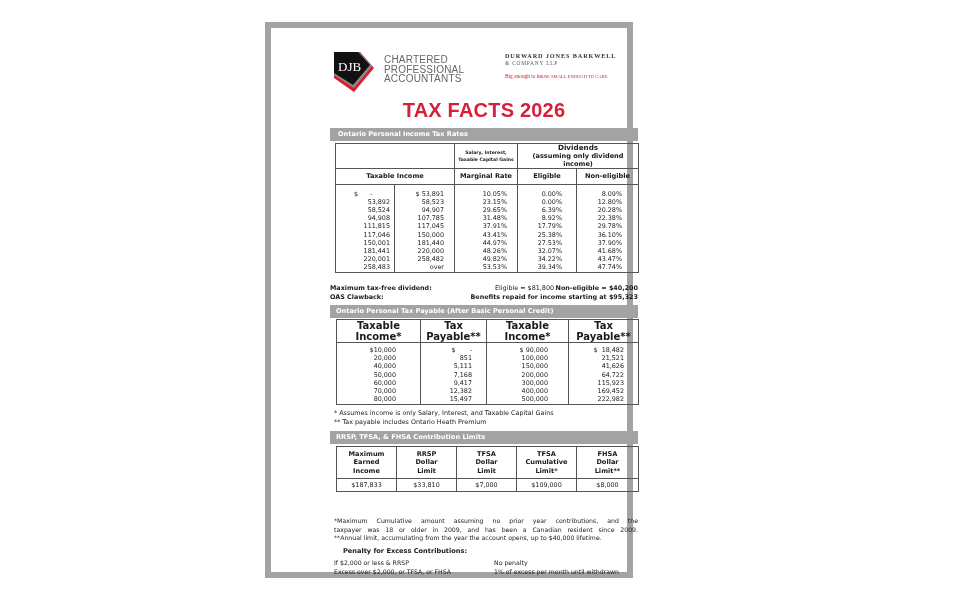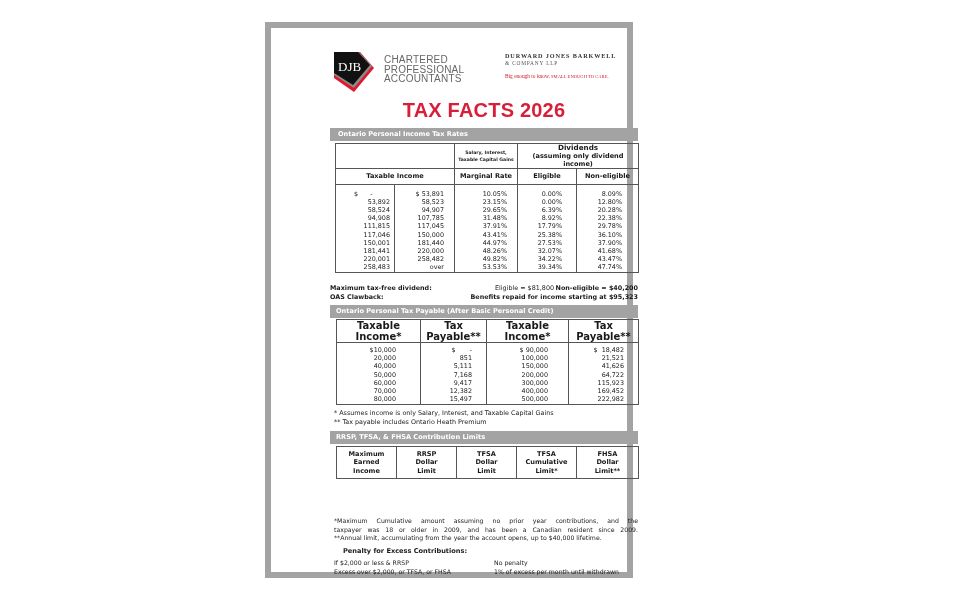--- a/index.html
+++ b/index.html
@@ -335,20 +335,27 @@
               <div>TFSA</div>
               <div>Cumulative</div>
               <div>Limit*</div>
             </th>
         <th>
               <div>FHSA</div>
               <div>Dollar</div>
               <div>Limit**</div>
             </th>
       </tr>
+      <tr>
+        <td>$187,833</td>
+        <td>$33,810</td>
+        <td>$7,000</td>
+        <td>$109,000</td>
+        <td>$8,000</td>
+      </tr>
     </tbody>
       </table>
 
     <div class="foot" style="top:489px;">
       <p>*Maximum Cumulative amount assuming no prior year contributions, and the</p>
       <p>taxpayer was 18 or older in 2009, and has been a Canadian resident since 2009.</p>
       <p class="last">**Annual limit, accumulating from the year the account opens, up to $40,000 lifetime.</p>
     </div>
 
     <div class="penalty-title" style="top:519px;margin-left:9px;">Penalty for Excess Contributions:</div>

